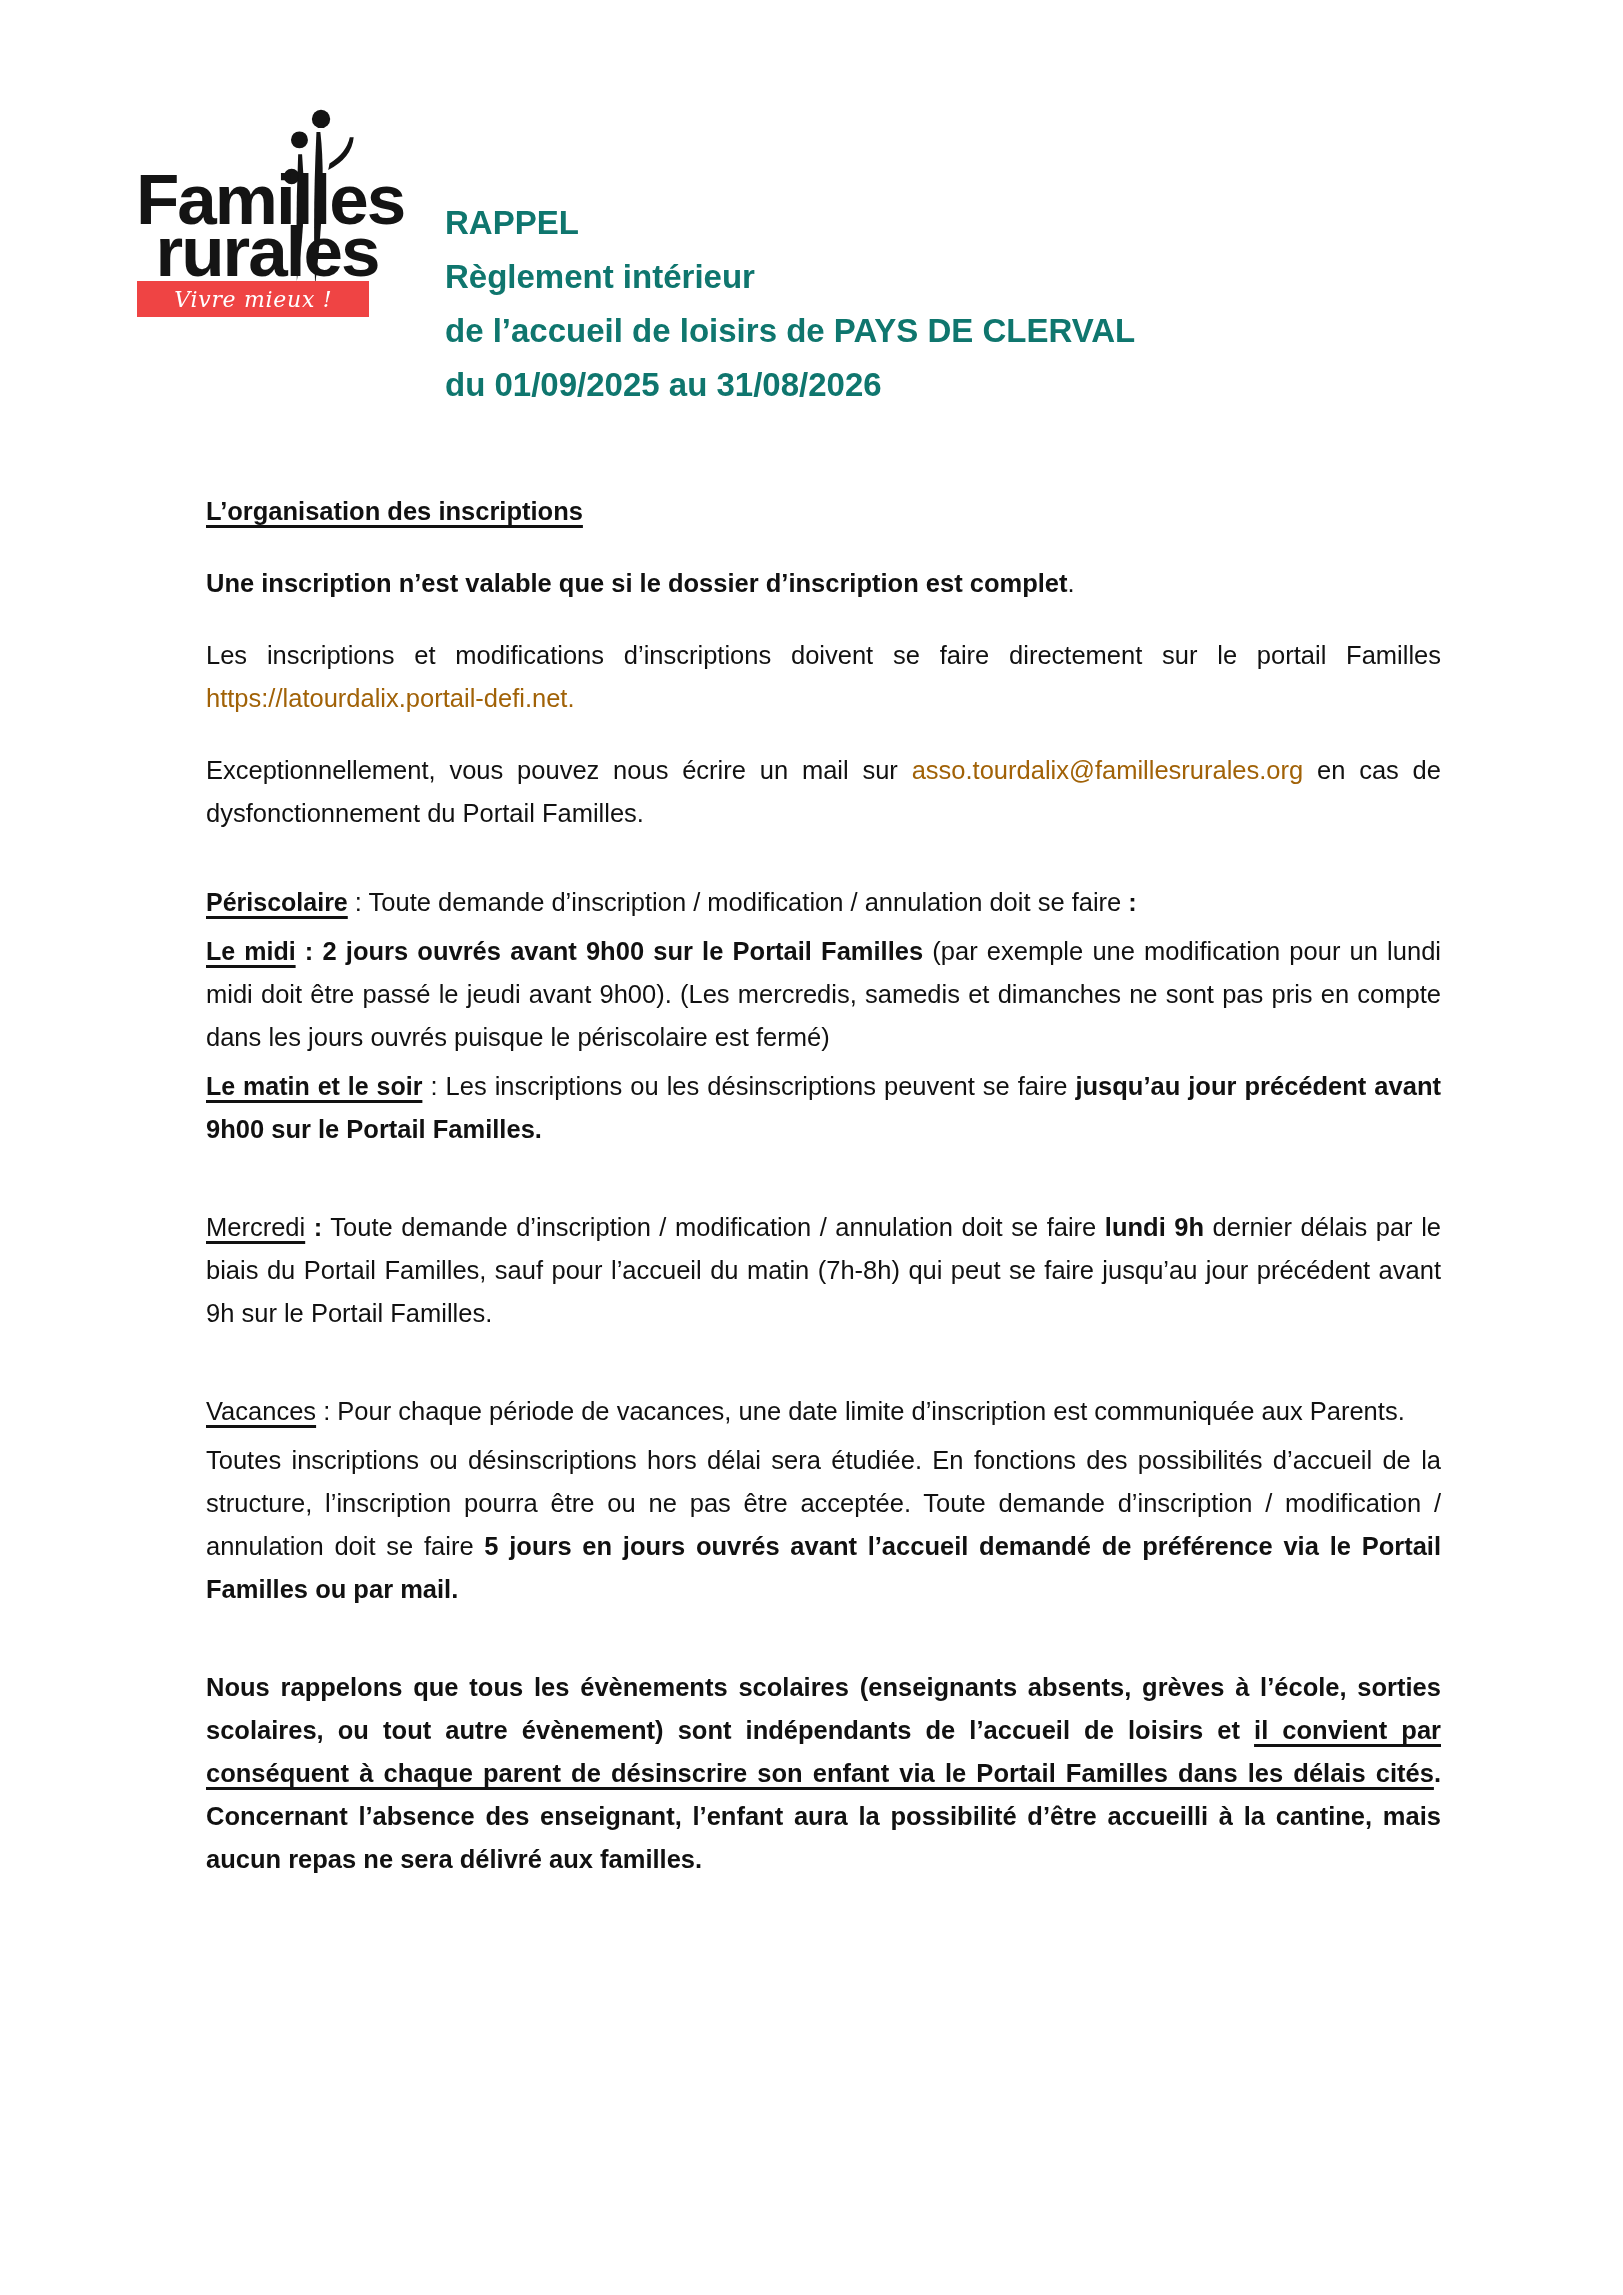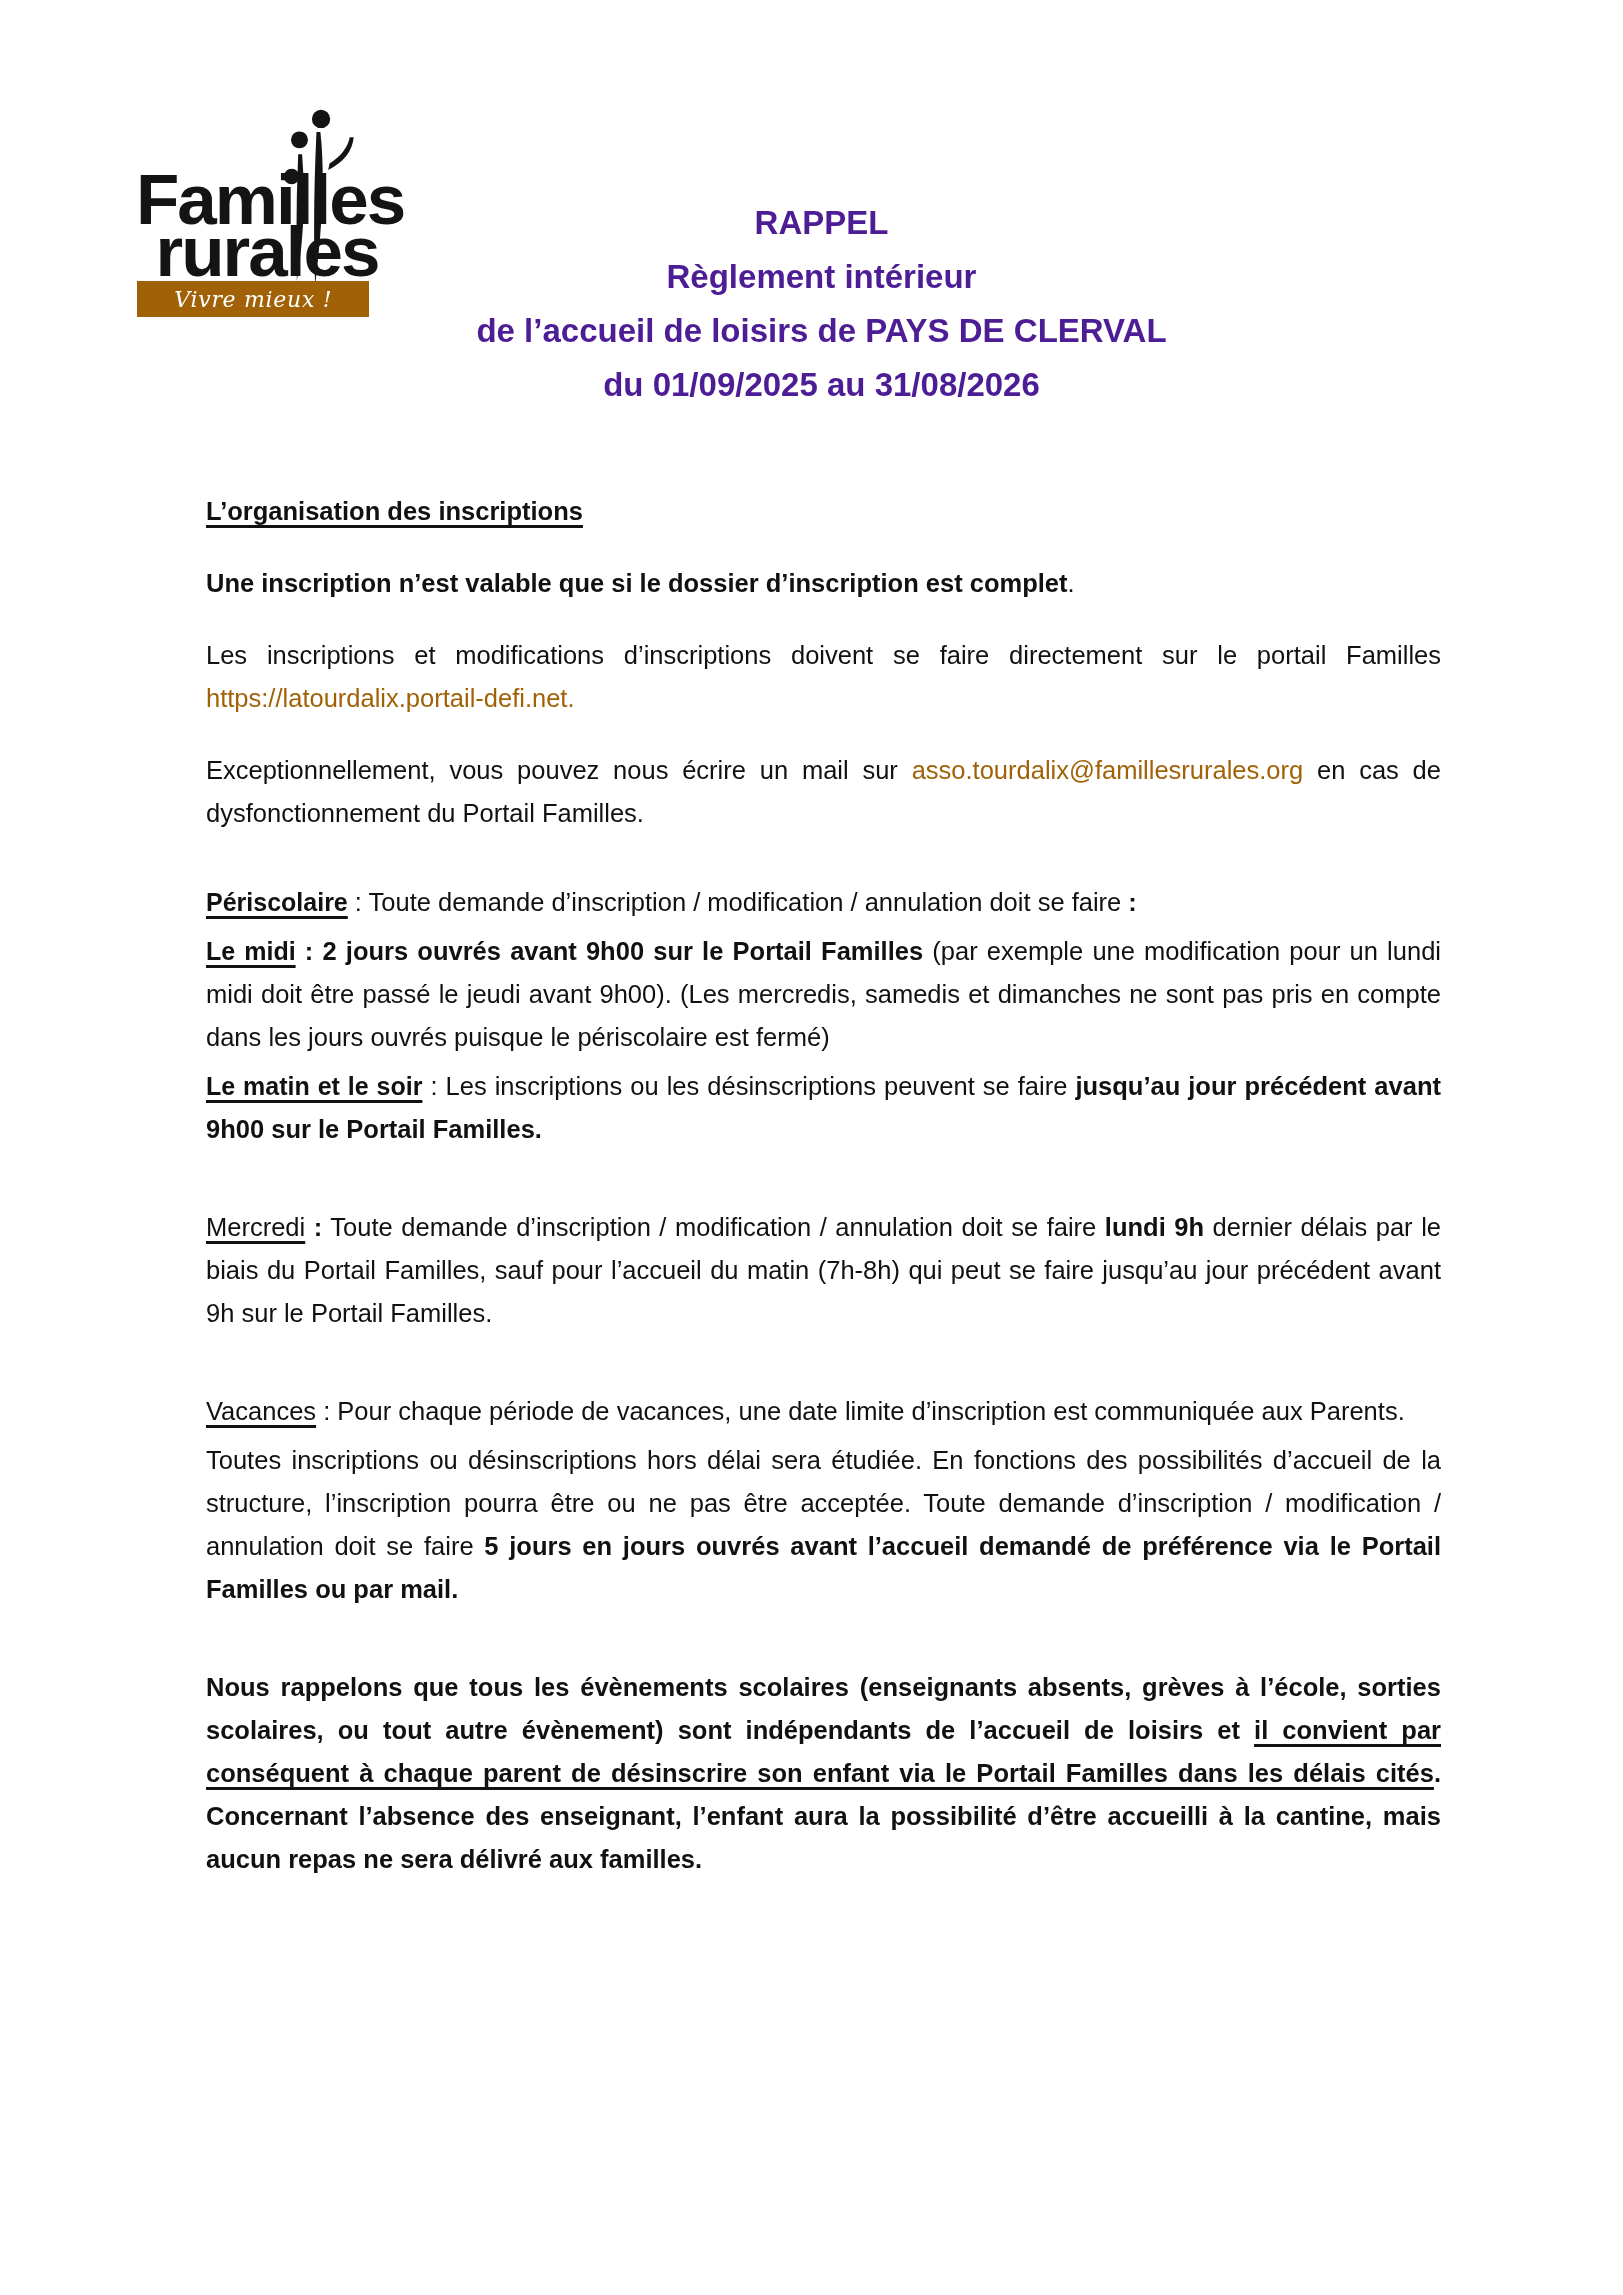--- a/index.html
+++ b/index.html
@@ -6,27 +6,27 @@
   body { width: 1623px; height: 2295px; position: relative; overflow: hidden;
          font-family: "Liberation Sans", "DejaVu Sans", sans-serif; color: #111111; }
 
   
   .logo { position: absolute; left: 136px; top: 85px; width: 242px; height: 236px; }
   .logo-word { position: absolute; left: 0; font-size: 71px; font-weight: 700; line-height: 1;
                letter-spacing: -2px; color: #141414; font-family: "Liberation Sans", sans-serif; }
   .logo-w1 { top: 79px; }
   .logo-w2 { top: 131px; left: 19.6px; }
   .logo-figures { position: absolute; left: 0; top: 0; width: 242px; height: 196px; }
-  .logo-tag { position: absolute; left: 1.3px; top: 196px; width: 232px; height: 36px; background: #a16207;
+  .logo-tag { position: absolute; left: 1.3px; top: 196px; width: 232px; height: 36px; background: #ef4444;
               color: #ffffff; font-family: "DejaVu Serif", serif; font-style: italic; font-size: 22px;
               display: flex; align-items: center; justify-content: center; letter-spacing: 0.7px; }
 
   
-  .title { position: absolute; left: 445px; top: 196px; width: 753px; text-align: center;
-           font-weight: 700; font-size: 33px; line-height: 54px; color: #4c1d95; }
+  .title { position: absolute; left: 445px; top: 196px; width: 753px; text-align: left;
+           font-weight: 700; font-size: 33px; line-height: 54px; color: #0f766e; }
 
   
   .content { position: absolute; left: 200px; top: 484px; width: 1247px; font-size: 25.5px; line-height: 43px; }
   .p { margin: 6px; text-align: justify; }
   .u { text-decoration: underline; text-decoration-thickness: 2.6px; text-underline-offset: 5.2px; }
   .b { font-weight: 700; }
   .link { color: #a16207; text-decoration-thickness: 2px; text-underline-offset: 5.2px; }
   .big { font-size: 25px; font-weight: 700; }
   .gap-s { height: 17px; }
   .gap-l { height: 43px; }

